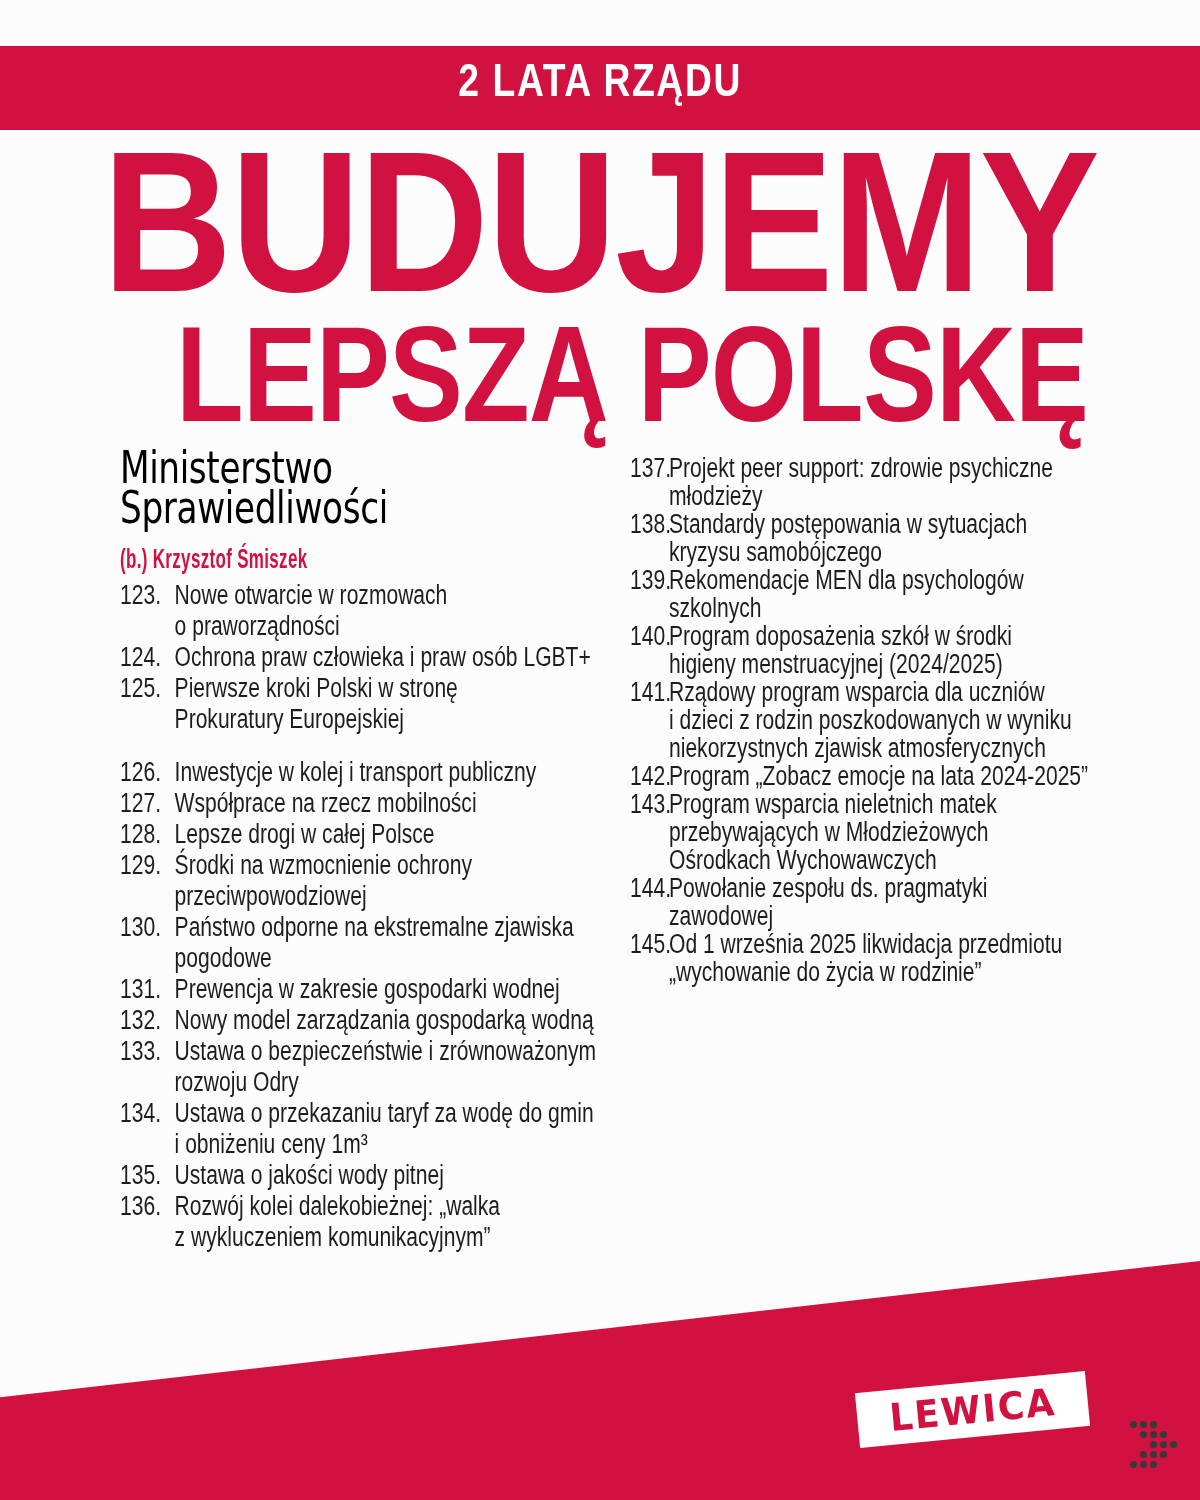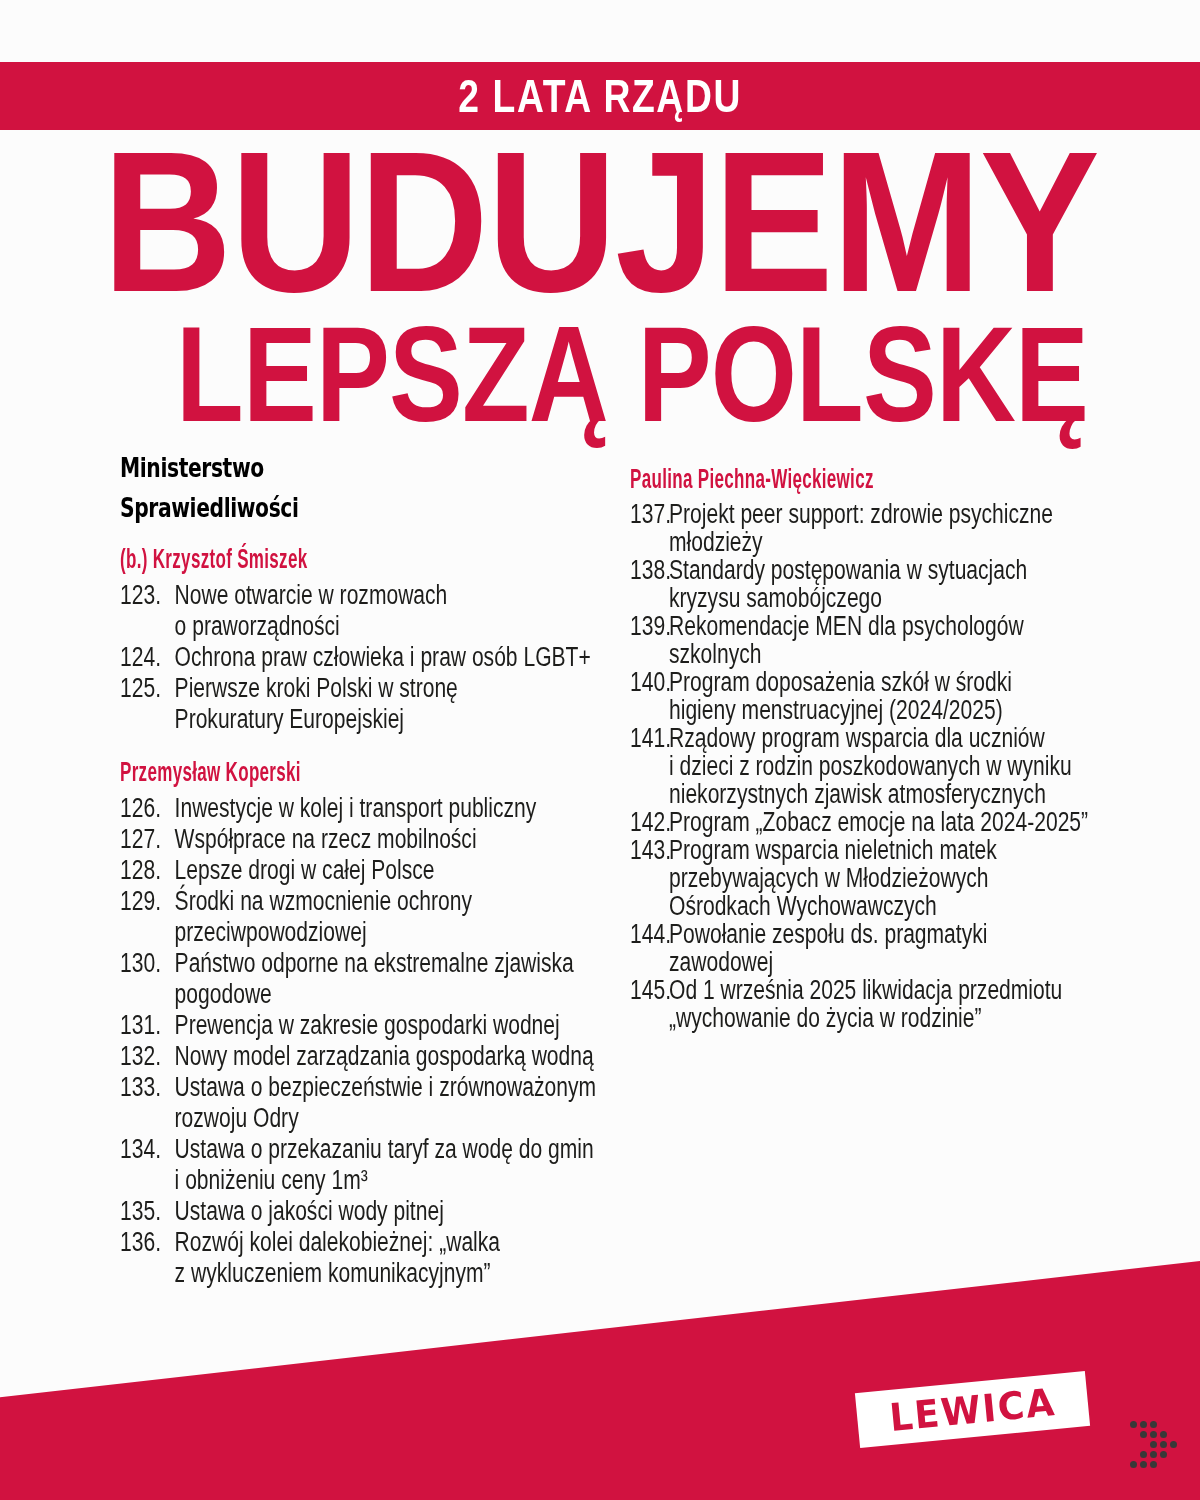--- a/index.html
+++ b/index.html
@@ -9,21 +9,21 @@
     --bg:#fcfcfc;
     --dot:#383838;
   }
   html,body{margin:0;padding:0;background:#e9e9e9;}
   .page{
     position:relative;width:1200px;height:1500px;margin:0 auto;
     background:var(--bg);overflow:hidden;
     font-family:"Liberation Sans",sans-serif;
   }
   
-  .topbar{position:absolute;left:0;top:62px;width:100%;height:68px;background:var(--red);text-align:center;}
+  .topbar{position:absolute;left:0;top:46px;width:100%;height:84px;background:var(--red);text-align:center;}
   .topbar .cond{
     display:inline-block;line-height:68px;color:#ffffff;font-weight:700;
     font-size:46px;letter-spacing:2px;transform:scaleX(0.81);transform-origin:center top;white-space:nowrap;
   }
   
   .title1,.title2{position:absolute;left:0;width:100%;text-align:center;pointer-events:none;}
   .title1{top:122px;text-align:center;}
   .title2{top:305px;margin-left:32px;}
   .title1 .cond{
     display:inline-block;font-size:200px;line-height:200px;font-weight:700;color:var(--red);
@@ -32,22 +32,22 @@
   .title2 .cond{
     display:inline-block;font-size:135px;line-height:140px;font-weight:700;color:var(--red);
     letter-spacing:-1px;transform:scaleX(0.82);transform-origin:center top;white-space:nowrap;
   }
   
   .col{position:absolute;top:448px;width:560px;}
   .col.left{left:120px;}
   .col.right{left:630px;}
   .section + .section{margin-top:22px;}
   .ministry{
-    margin:0;font-family:"DejaVu Sans",sans-serif;font-weight:700;color:var(--heading);
-    font-size:26px;line-height:40px;
+    margin:0;font-family:"DejaVu Sans",sans-serif;font-weight:400;color:var(--heading);
+    font-size:44px;line-height:40px;
   }
   .ministry .inner{display:inline-block;transform:scaleX(0.78);transform-origin:left top;white-space:pre-line;letter-spacing:-0.5px;}
   .minister{margin:16px 0 0;font-weight:700;color:var(--red);font-size:27px;line-height:30px;}
   .minister .inner{display:inline-block;transform:scaleX(0.63);transform-origin:left top;letter-spacing:0.5px;white-space:nowrap;}
   .items{
     list-style:none;margin:6px 0 0;padding:0;color:var(--text);font-size:27px;
     transform:scaleX(0.78);transform-origin:left top;width:760px;
   }
   .col.left  .items{line-height:31px;}
   .col.right .items{line-height:28px;}
@@ -97,21 +97,20 @@
         <p class="minister"><span class="inner">(b.) Krzysztof Śmiszek</span></p>
         <ol class="items">
           <li class="item"><span class="num">123.</span><span class="txt">Nowe otwarcie w rozmowach
 o praworządności</span></li>
           <li class="item"><span class="num">124.</span><span class="txt">Ochrona praw człowieka i praw osób LGBT+</span></li>
           <li class="item"><span class="num">125.</span><span class="txt">Pierwsze kroki Polski w stronę
 Prokuratury Europejskiej</span></li>
         </ol>
       </section>
       <section class="section">
-        <p class="minister"><span class="inner">Przemysław Koperski</span></p>
         <ol class="items">
           <li class="item"><span class="num">126.</span><span class="txt">Inwestycje w kolej i transport publiczny</span></li>
           <li class="item"><span class="num">127.</span><span class="txt">Współprace na rzecz mobilności</span></li>
           <li class="item"><span class="num">128.</span><span class="txt">Lepsze drogi w całej Polsce</span></li>
           <li class="item"><span class="num">129.</span><span class="txt">Środki na wzmocnienie ochrony
 przeciwpowodziowej</span></li>
           <li class="item"><span class="num">130.</span><span class="txt">Państwo odporne na ekstremalne zjawiska
 pogodowe</span></li>
           <li class="item"><span class="num">131.</span><span class="txt">Prewencja w zakresie gospodarki wodnej</span></li>
           <li class="item"><span class="num">132.</span><span class="txt">Nowy model zarządzania gospodarką wodną</span></li>
@@ -120,21 +119,20 @@
           <li class="item"><span class="num">134.</span><span class="txt">Ustawa o przekazaniu taryf za wodę do gmin
 i obniżeniu ceny 1m³</span></li>
           <li class="item"><span class="num">135.</span><span class="txt">Ustawa o jakości wody pitnej</span></li>
           <li class="item"><span class="num">136.</span><span class="txt">Rozwój kolei dalekobieżnej: „walka
 z wykluczeniem komunikacyjnym”</span></li>
         </ol>
       </section>
     </div>
   <div class="col right">
       <section class="section">
-        <p class="minister"><span class="inner">Paulina Piechna-Więckiewicz</span></p>
         <ol class="items">
           <li class="item"><span class="num">137.</span><span class="txt">Projekt peer support: zdrowie psychiczne
 młodzieży</span></li>
           <li class="item"><span class="num">138.</span><span class="txt">Standardy postępowania w sytuacjach
 kryzysu samobójczego</span></li>
           <li class="item"><span class="num">139.</span><span class="txt">Rekomendacje MEN dla psychologów
 szkolnych</span></li>
           <li class="item"><span class="num">140.</span><span class="txt">Program doposażenia szkół w środki
 higieny menstruacyjnej (2024/2025)</span></li>
           <li class="item"><span class="num">141.</span><span class="txt">Rządowy program wsparcia dla uczniów

